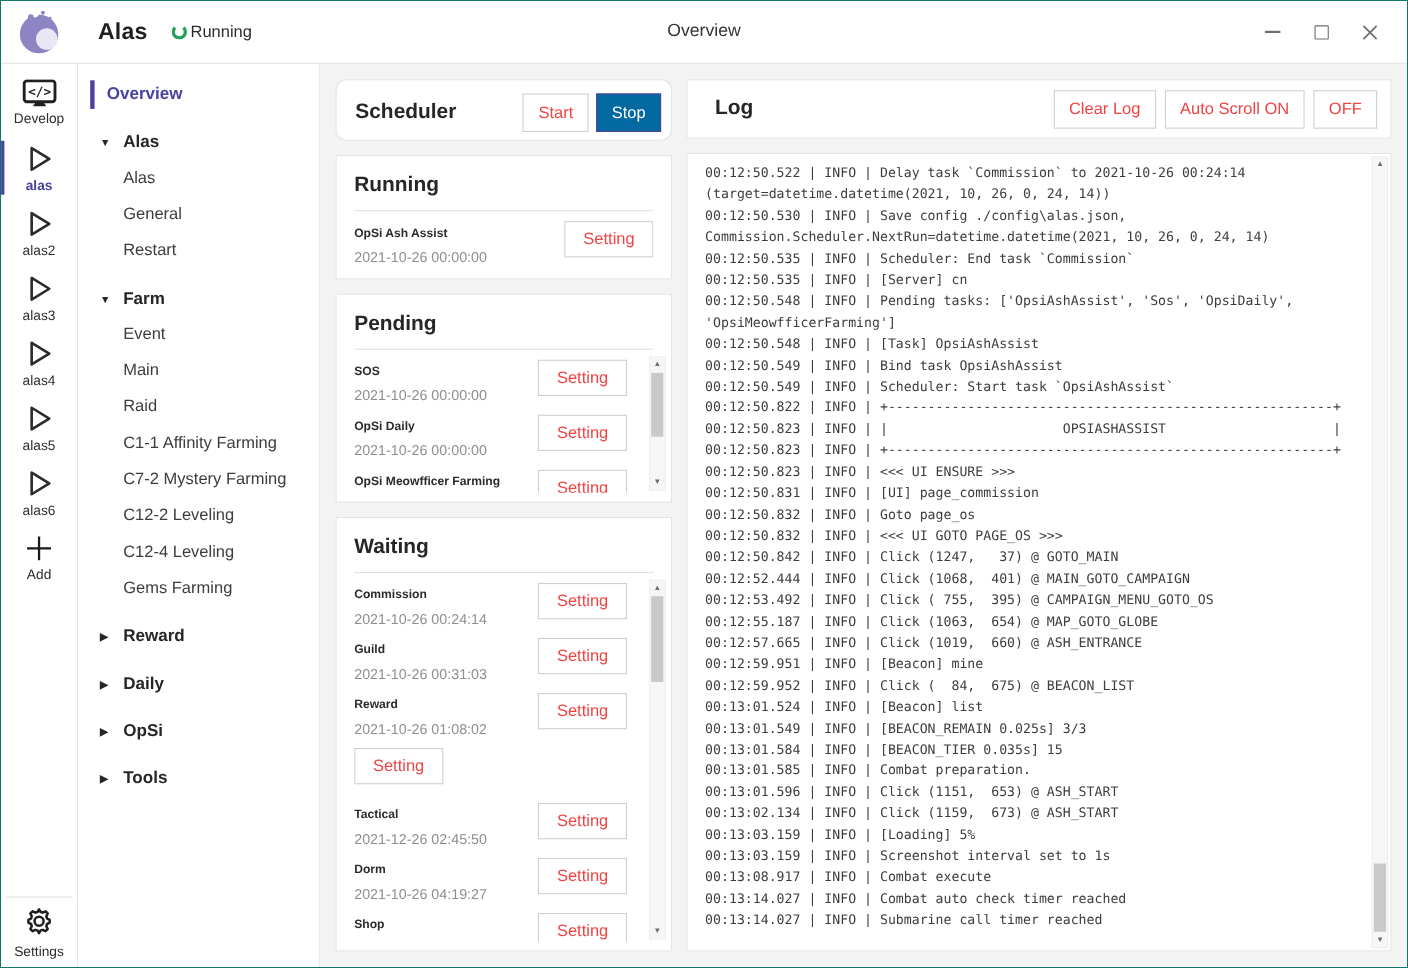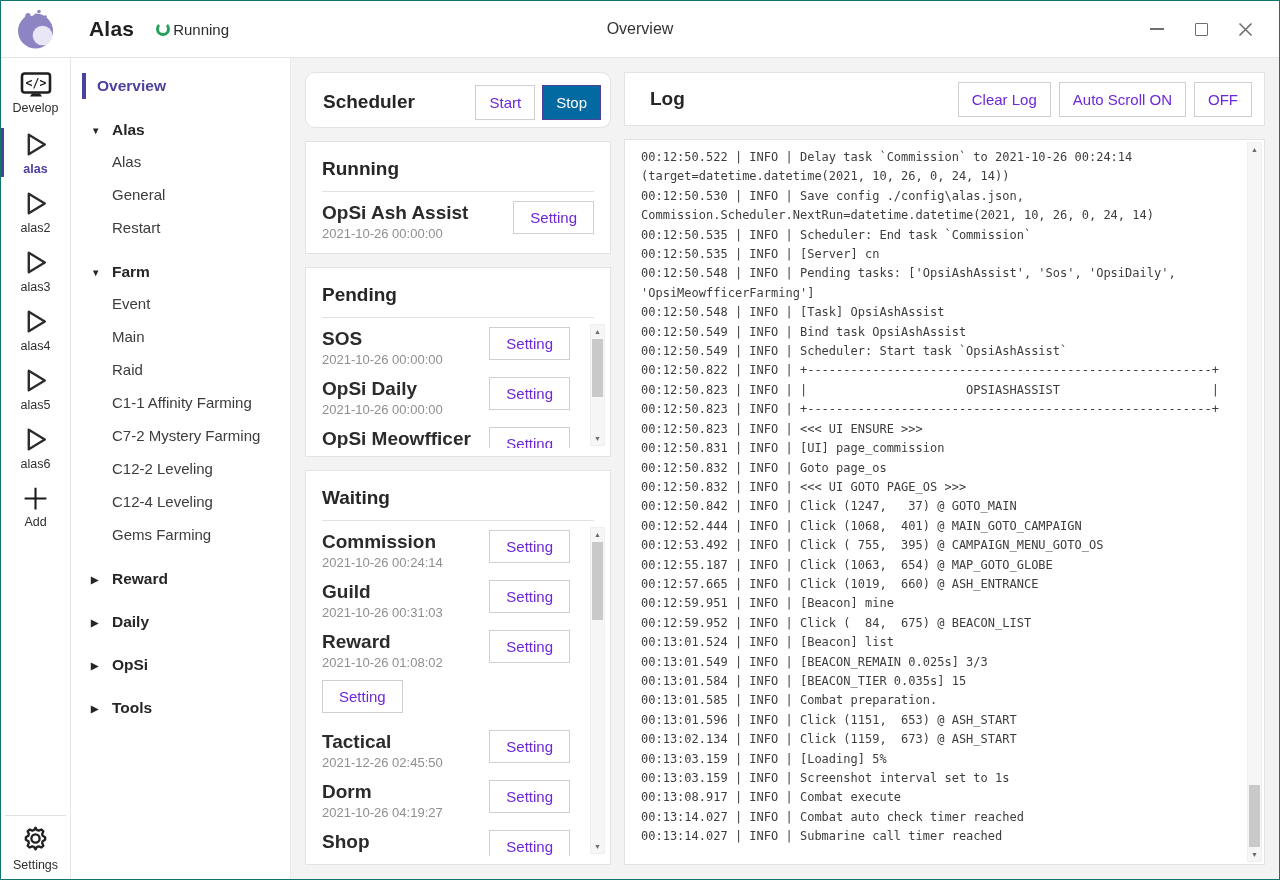--- a/index.html
+++ b/index.html
@@ -83,32 +83,32 @@
   .main { flex:1; background:#f3f3f3; padding:14px; display:flex; gap:13px; min-width:0; }
   .card { background:#fff; border:1px solid #e3e3e3; }
 
   
   .mid { flex:0 0 306px; width:306px; display:flex; flex-direction:column; gap:13px; min-height:0; }
   .sched { flex:0 0 56px; display:flex; align-items:center; justify-content:space-between; padding:4px 9px 0 17px;border-radius:10px; }
   .card-title { font-size:19px; font-weight:bold; color:#262626; }
   .sched-btns { display:flex; gap:7px; }
   .btn {
     background:#fff; border:1px solid #cfcfcf; font-family:inherit; font-size:15px;
-    color:#6d28d9; padding:7px 13px; cursor:pointer; line-height:19px;
+    color:#ef4444; padding:7px 13px; cursor:pointer; line-height:19px;
   }
   .btn.primary { background:#0369a1; border-color:#4c4399; color:#fff; }
   .col-card { padding:8px 16px 8px 16px; display:flex; flex-direction:column; min-height:0; position:relative; overflow:hidden; }
   .card-head { flex:0 0 auto; font-size:19px; font-weight:bold; color:#262626; padding:8px 0 11px; border-bottom:1px solid #e2e2e2; }
   #running-card { flex:0 0 113px; }
   #pending-card { flex:0 0 190px; }
   #waiting-card { flex:1; }
   .tasks { flex:1; min-height:0; padding-top:9px; overflow:hidden; }
   .tasks.with-sb { padding-right:24px; }
   .task-row { display:flex; align-items:flex-start; justify-content:space-between; height:50px; }
-  .task-name { font-size:19px; font-weight:bold; color:#2b2b2b; line-height:19px; padding-top:2px; }
+  .task-name { font-size:11px; font-weight:bold; color:#2b2b2b; line-height:19px; padding-top:2px; }
   .task-time { font-size:13px; color:#8f8f8f; margin-top:4px; }
   .btn.setting { flex:0 0 auto; padding:6px 16px; margin-top:0; }
 
   
   .fsb { position:absolute; width:15px; background:#f6f6f6; border:1px solid #efefef; }
   .fsb-arrow {
     position:absolute; left:0; right:0; height:13px; font-size:7px; color:#6a6a6a;
     text-align:center; line-height:13px; cursor:pointer;
   }
   .fsb-arrow.up { top:0; } .fsb-arrow.down { bottom:0; }

